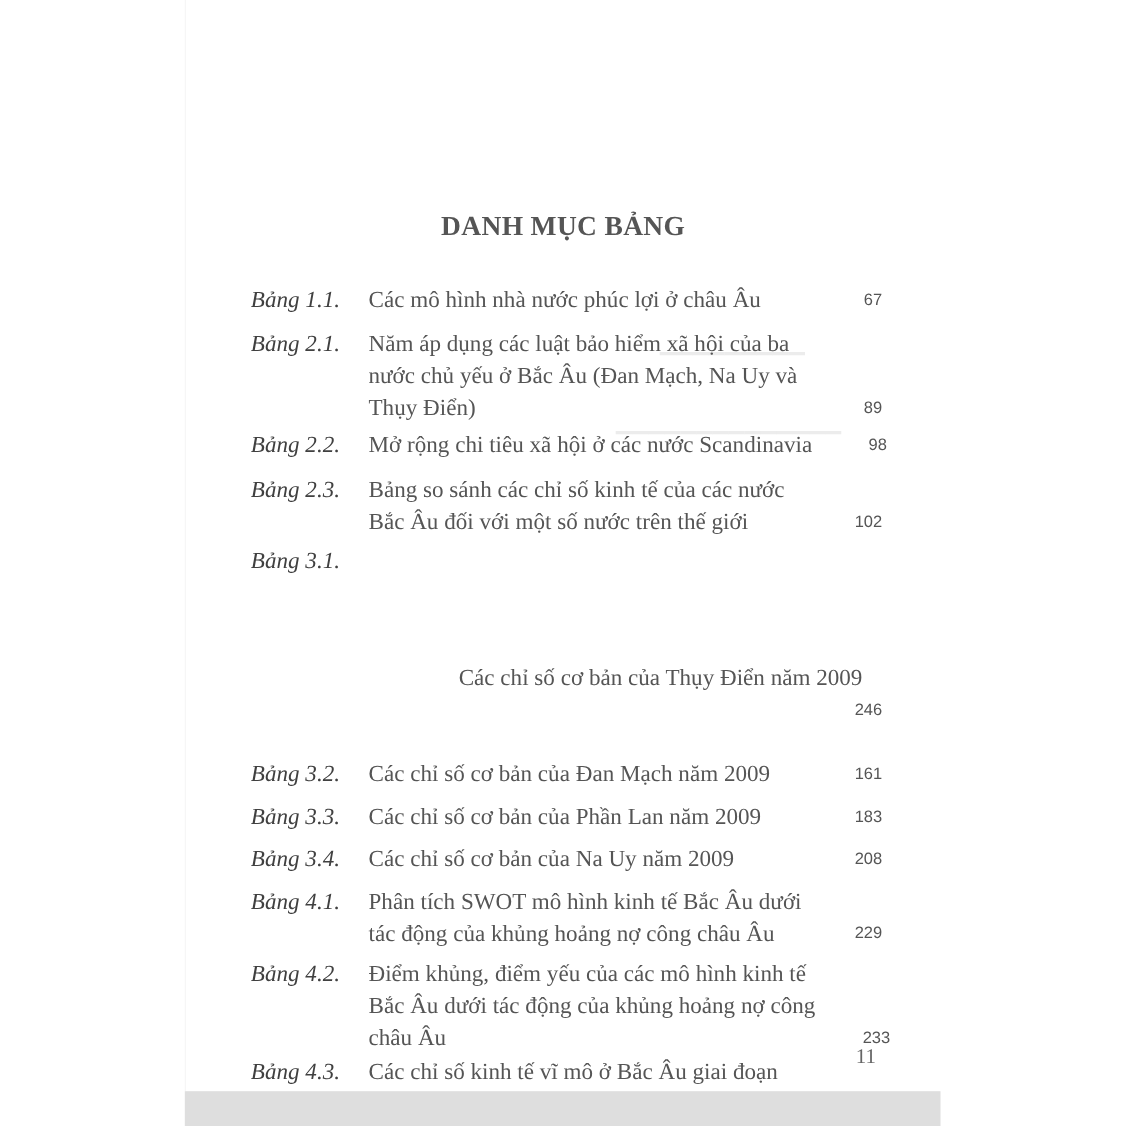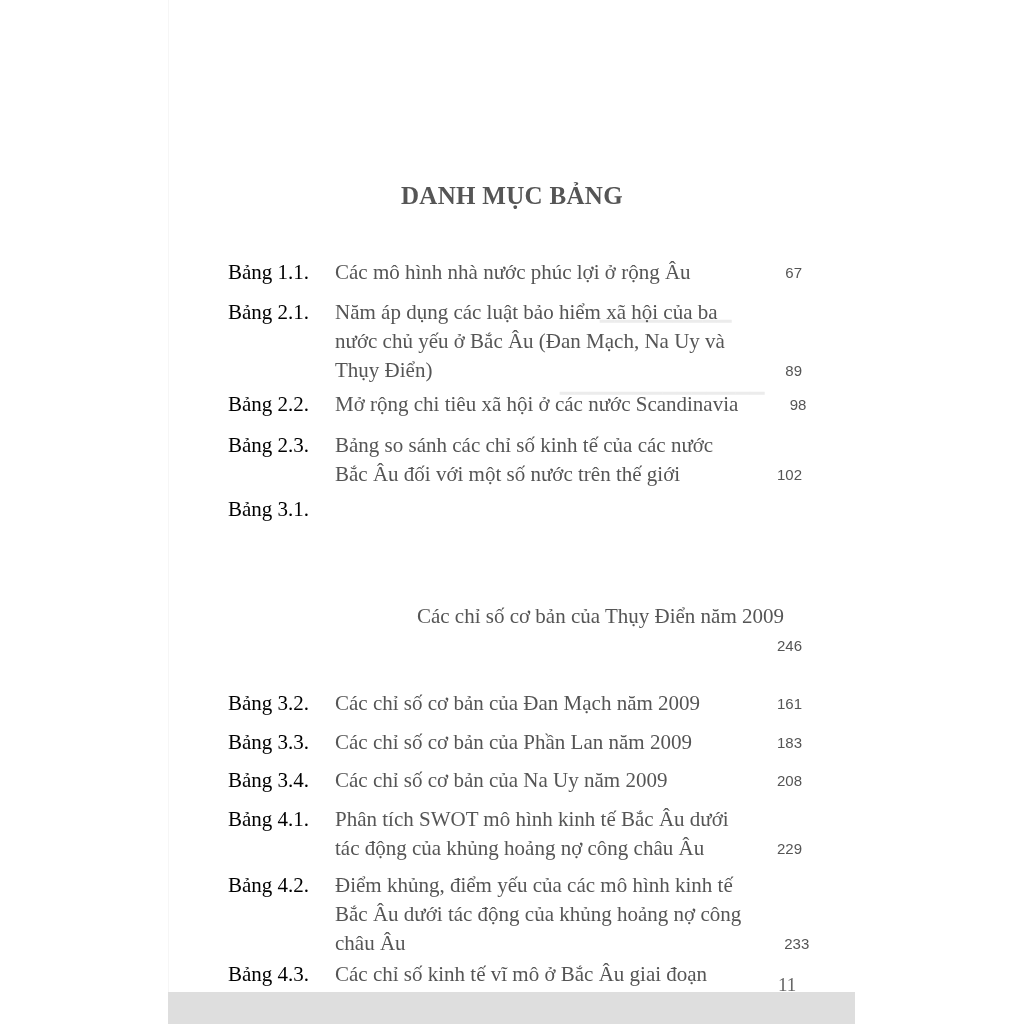--- a/index.html
+++ b/index.html
@@ -32,21 +32,21 @@
       color: #ececec;
       font-size: 19px;
       transform: scaleX(-1);
       white-space: nowrap;
       pointer-events: none;
     }
     .title {
       position: absolute;
       left: 0;
       width: 1024px;
-      top: 165px;
+      top: 176px;
       text-align: center;
       font-family: "Liberation Serif", serif;
       font-weight: bold;
       font-size: 25px;
       letter-spacing: 0.3px;
       color: #555555;
     }
     .toc {
       position: absolute;
       left: 228px;
@@ -56,23 +56,24 @@
     .entry {
       position: relative;
       display: flex;
       align-items: flex-end;
       margin-bottom: 10px;
     }
     .entry-label {
       width: 107px;
       flex: 0 0 107px;
       font-family: "Liberation Serif", serif;
+      font-style: italic;
       font-size: 21px;
       line-height: 29px;
-      color: #000000;
+      color: #404040;
       align-self: flex-start;
     }
     .entry-text {
       flex: 1 1 auto;
       font-family: "Liberation Serif", serif;
       font-size: 21px;
       line-height: 29px;
       color: #555555;
       padding-right: 18px;
     }
@@ -89,21 +90,20 @@
       line-height: 29px;
       color: #555555;
     }
     .page-number {
       position: absolute;
       left: 778px;
       top: 950px;
       font-family: "Liberation Serif", serif;
       font-size: 19px;
       color: #666666;
-      margin-top: 24px;
     }
     .bottom-band {
       position: absolute;
       left: 168px;
       top: 992px;
       width: 687px;
       height: 32px;
       background: #dedede;
     }
   </style>
@@ -116,21 +116,21 @@
   <div class="bleed" style="left:600px; top:300px;">▁▁▁▁▁▁▁▁▁</div>
   <div class="bleed" style="left:560px; top:372px;">▁▁▁▁▁▁▁▁▁▁▁▁▁▁</div>
 
   <h1 class="title">DANH MỤC BẢNG</h1>
 
   <div class="toc">
 
     <div class="entry" style="margin-bottom:11px;">
       <span class="entry-label">Bảng 1.1.</span>
       <span class="entry-text">
-        <span class="line">Các mô hình nhà nước phúc lợi ở rộng Âu</span>
+        <span class="line">Các mô hình nhà nước phúc lợi ở châu Âu</span>
       </span>
       <span class="entry-page">67</span>
     </div>
 
     <div class="entry" style="margin-bottom:5px;">
       <span class="entry-label">Bảng 2.1.</span>
       <span class="entry-text">
         <span class="line">Năm áp dụng các luật bảo hiểm xã hội của ba</span>
         <span class="line">nước chủ yếu ở Bắc Âu (Đan Mạch, Na Uy và</span>
         <span class="line">Thụy Điển)</span>

